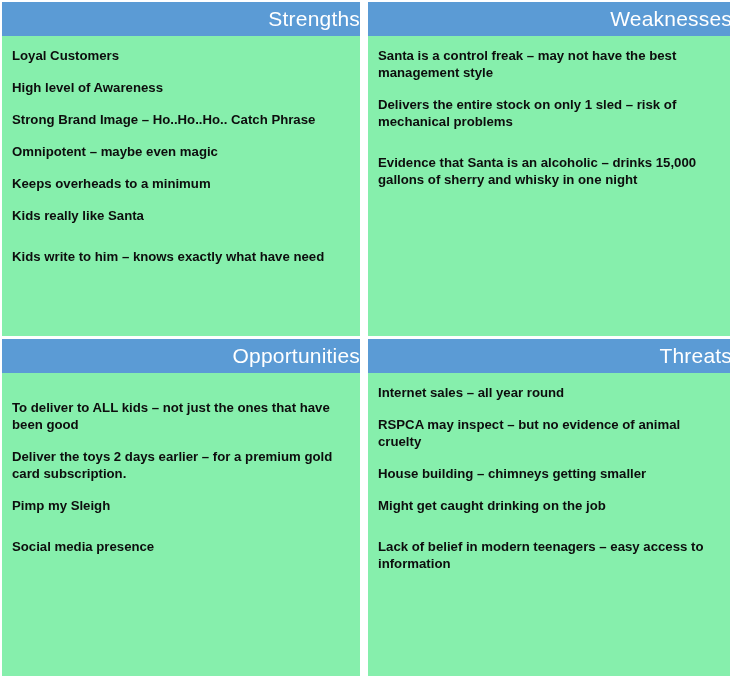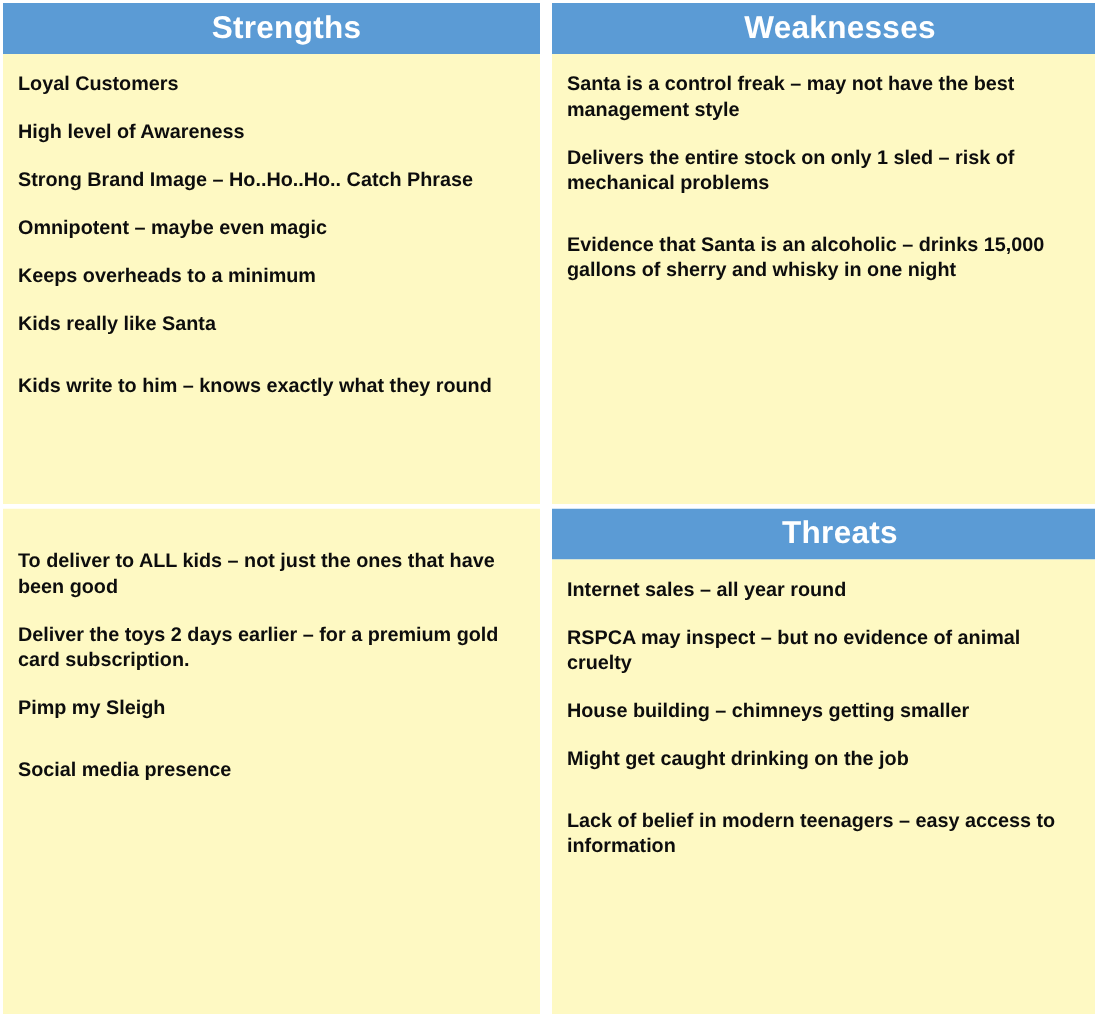--- a/index.html
+++ b/index.html
@@ -31,31 +31,31 @@
 
   .quad-strengths     { grid-column: 1; grid-row: 1; }
   .quad-weaknesses    { grid-column: 3; grid-row: 1; }
   .quad-opportunities { grid-column: 1; grid-row: 3; }
   .quad-threats       { grid-column: 3; grid-row: 3; }
 
   .quad-header {
     background: #5b9bd5;
     color: #ffffff;
     font-size: 21px;
-    font-weight: bold;
-    text-align: center;
+    font-weight: normal;
+    text-align: right;
     line-height: 34px;
     height: 34px;
     letter-spacing: 0.2px;
     flex: 0 0 auto;
     padding-left: 20px;
   }
 
   .quad-body {
-    background: #fef9c3;
+    background: #86efac;
     flex: 1 1 auto;
     padding: 12px 10px 8px 10px;
     overflow: hidden;
   }
 
   .quad-body.pad-top-large { padding-top: 26px; }
   .quad-body.pad-top-small { padding-top: 11px; }
 
   .swot-item {
     font-size: 13.2px;
@@ -78,38 +78,39 @@
 
   <section class="quadrant quad-strengths">
     <div class="quad-header">Strengths</div>
     <div class="quad-body pad-top-small">
         <div class="swot-item">Loyal Customers</div>
         <div class="swot-item">High level of Awareness</div>
         <div class="swot-item">Strong Brand Image – Ho..Ho..Ho.. Catch Phrase</div>
         <div class="swot-item">Omnipotent – maybe even magic</div>
         <div class="swot-item">Keeps overheads to a minimum</div>
         <div class="swot-item">Kids really like Santa</div>
-        <div class="swot-item">Kids write to him – knows exactly what they round</div>
+        <div class="swot-item">Kids write to him – knows exactly what have need</div>
       </div>
   </section>
 
   <div class="gutter-v"></div>
 
   <section class="quadrant quad-weaknesses">
     <div class="quad-header">Weaknesses</div>
     <div class="quad-body pad-top-small">
         <div class="swot-item">Santa is a control freak – may not have the best management style</div>
         <div class="swot-item">Delivers the entire stock on only 1 sled – risk of mechanical problems</div>
         <div class="swot-item">Evidence that Santa is an alcoholic – drinks 15,000 gallons of sherry and whisky in one night</div>
       </div>
   </section>
 
   <div class="gutter-h"></div>
 
   <section class="quadrant quad-opportunities">
+    <div class="quad-header">Opportunities</div>
     <div class="quad-body pad-top-large">
         <div class="swot-item">To deliver to ALL kids – not just the ones that have been good</div>
         <div class="swot-item">Deliver the toys 2 days earlier – for a premium gold card subscription.</div>
         <div class="swot-item">Pimp my Sleigh</div>
         <div class="swot-item">Social media presence</div>
       </div>
   </section>
 
   <div class="gutter-v" style="grid-row:3;"></div>
 

